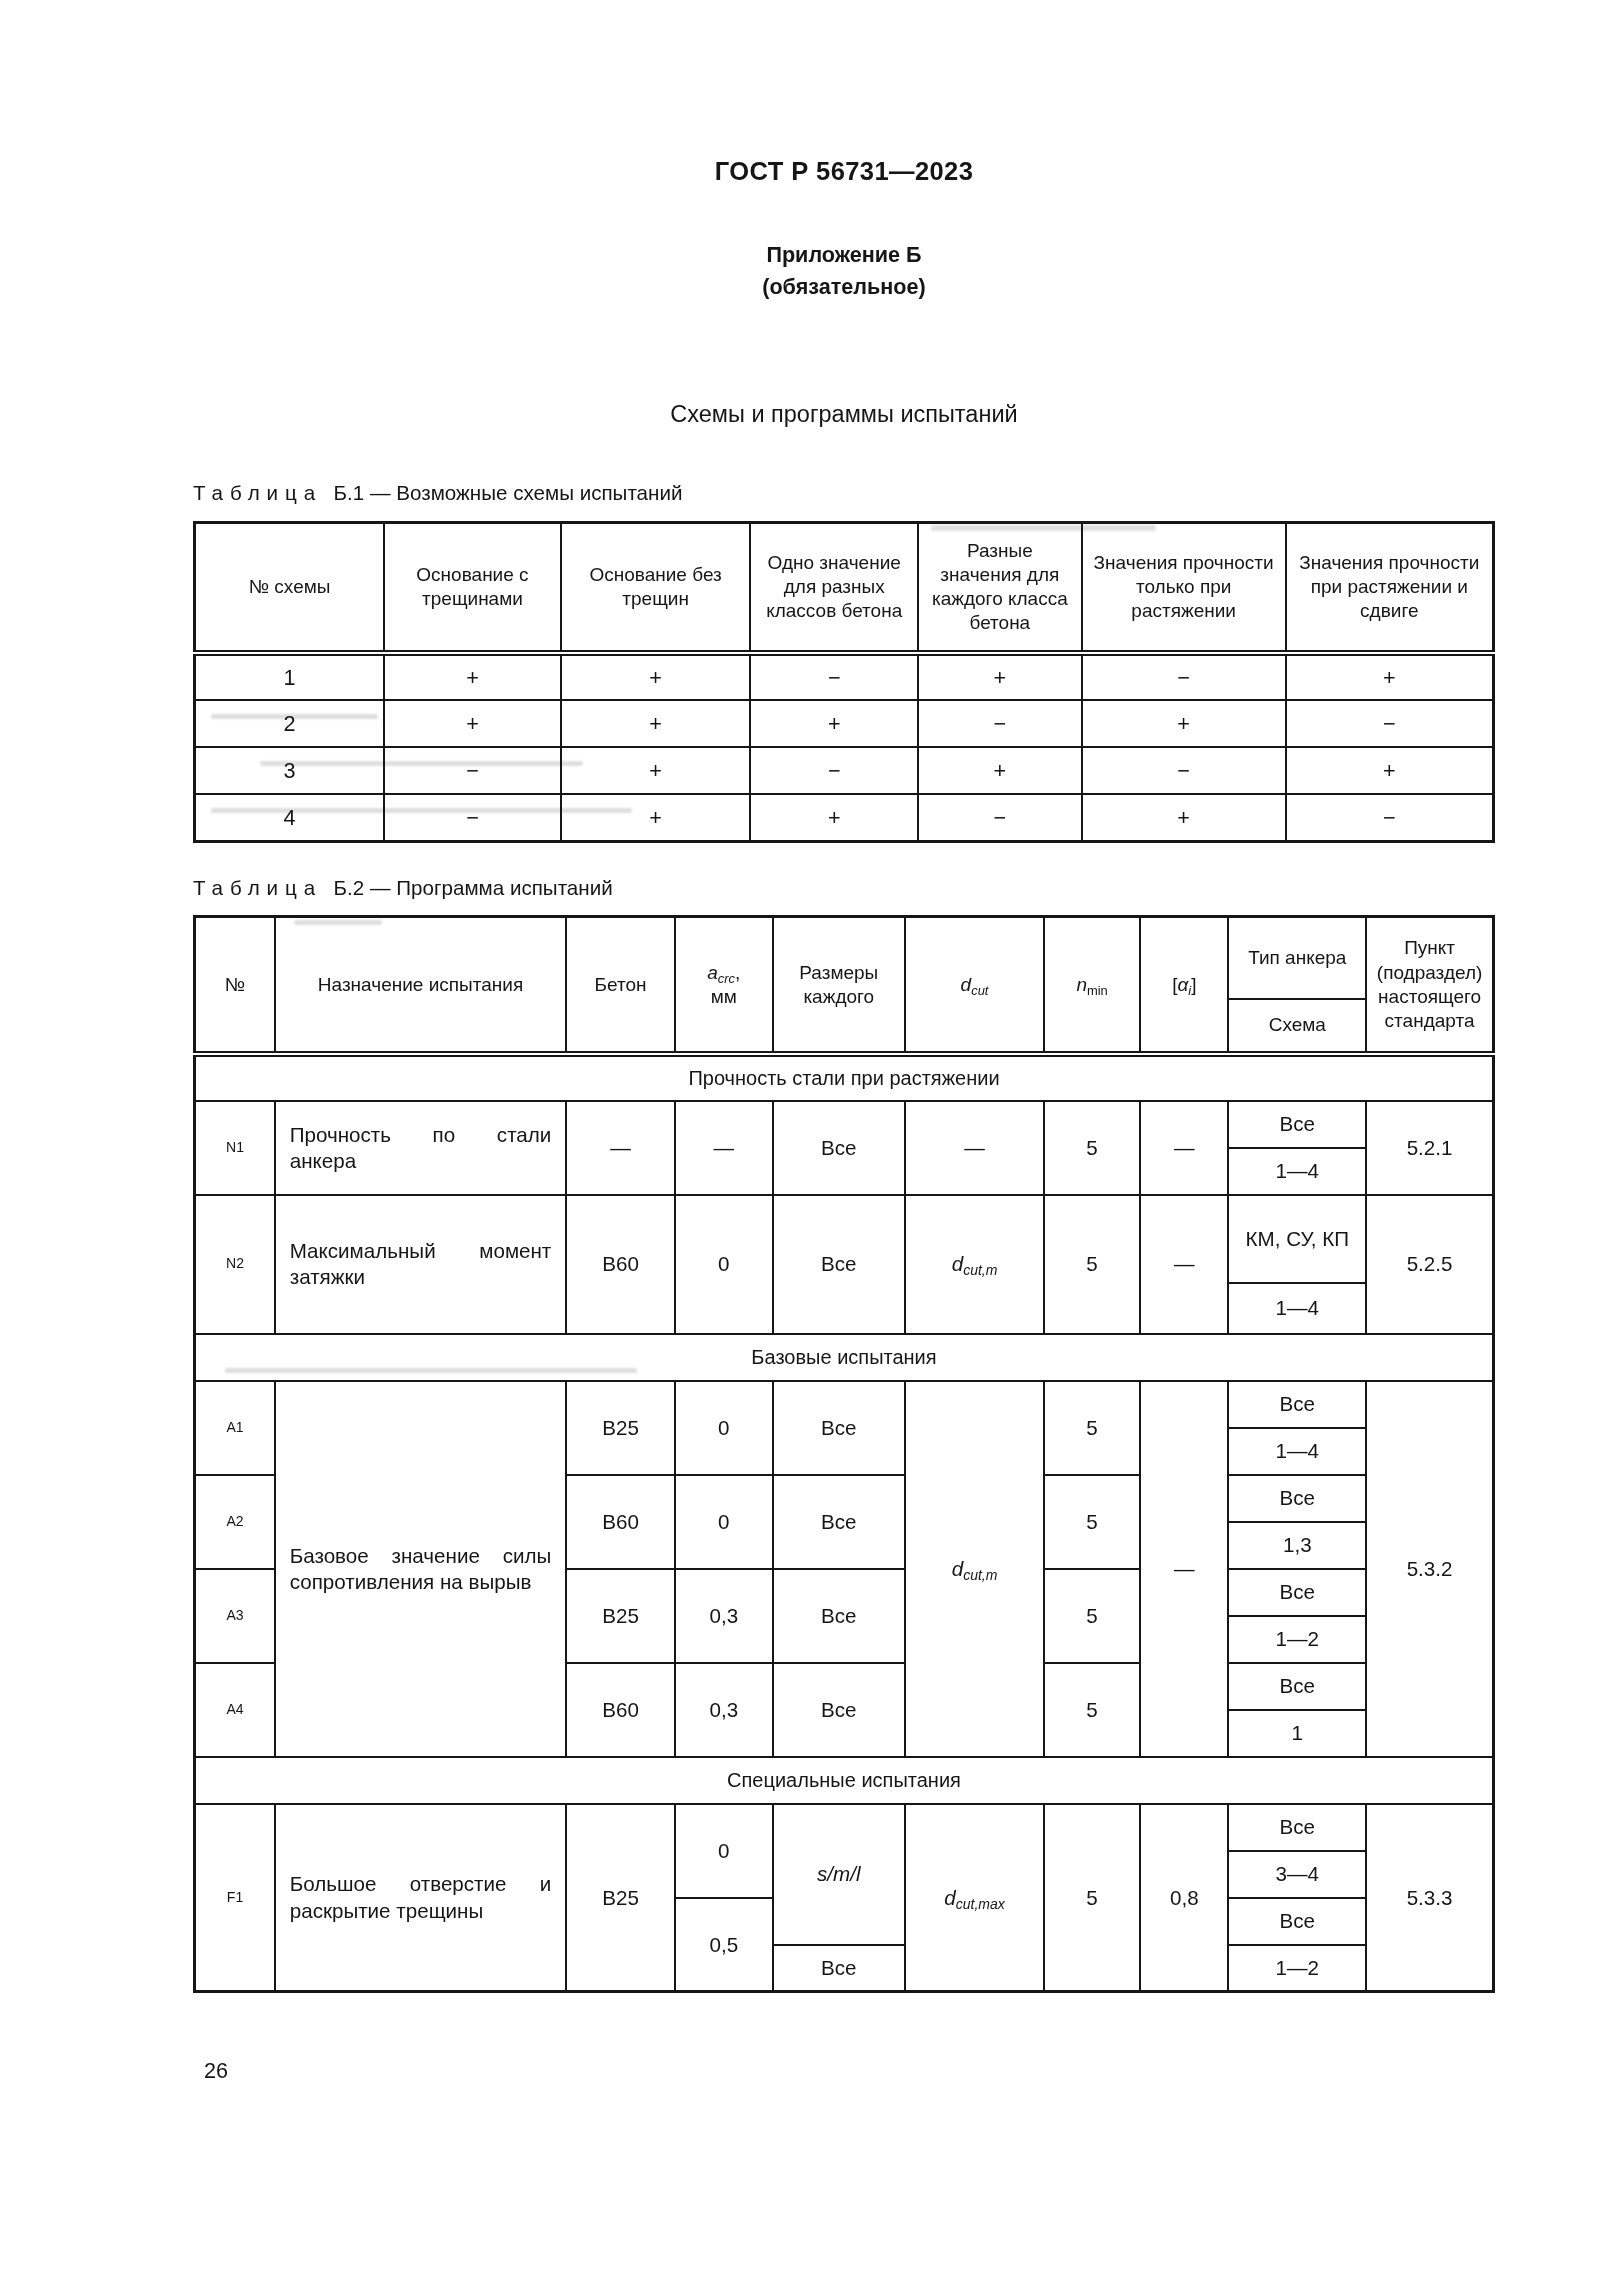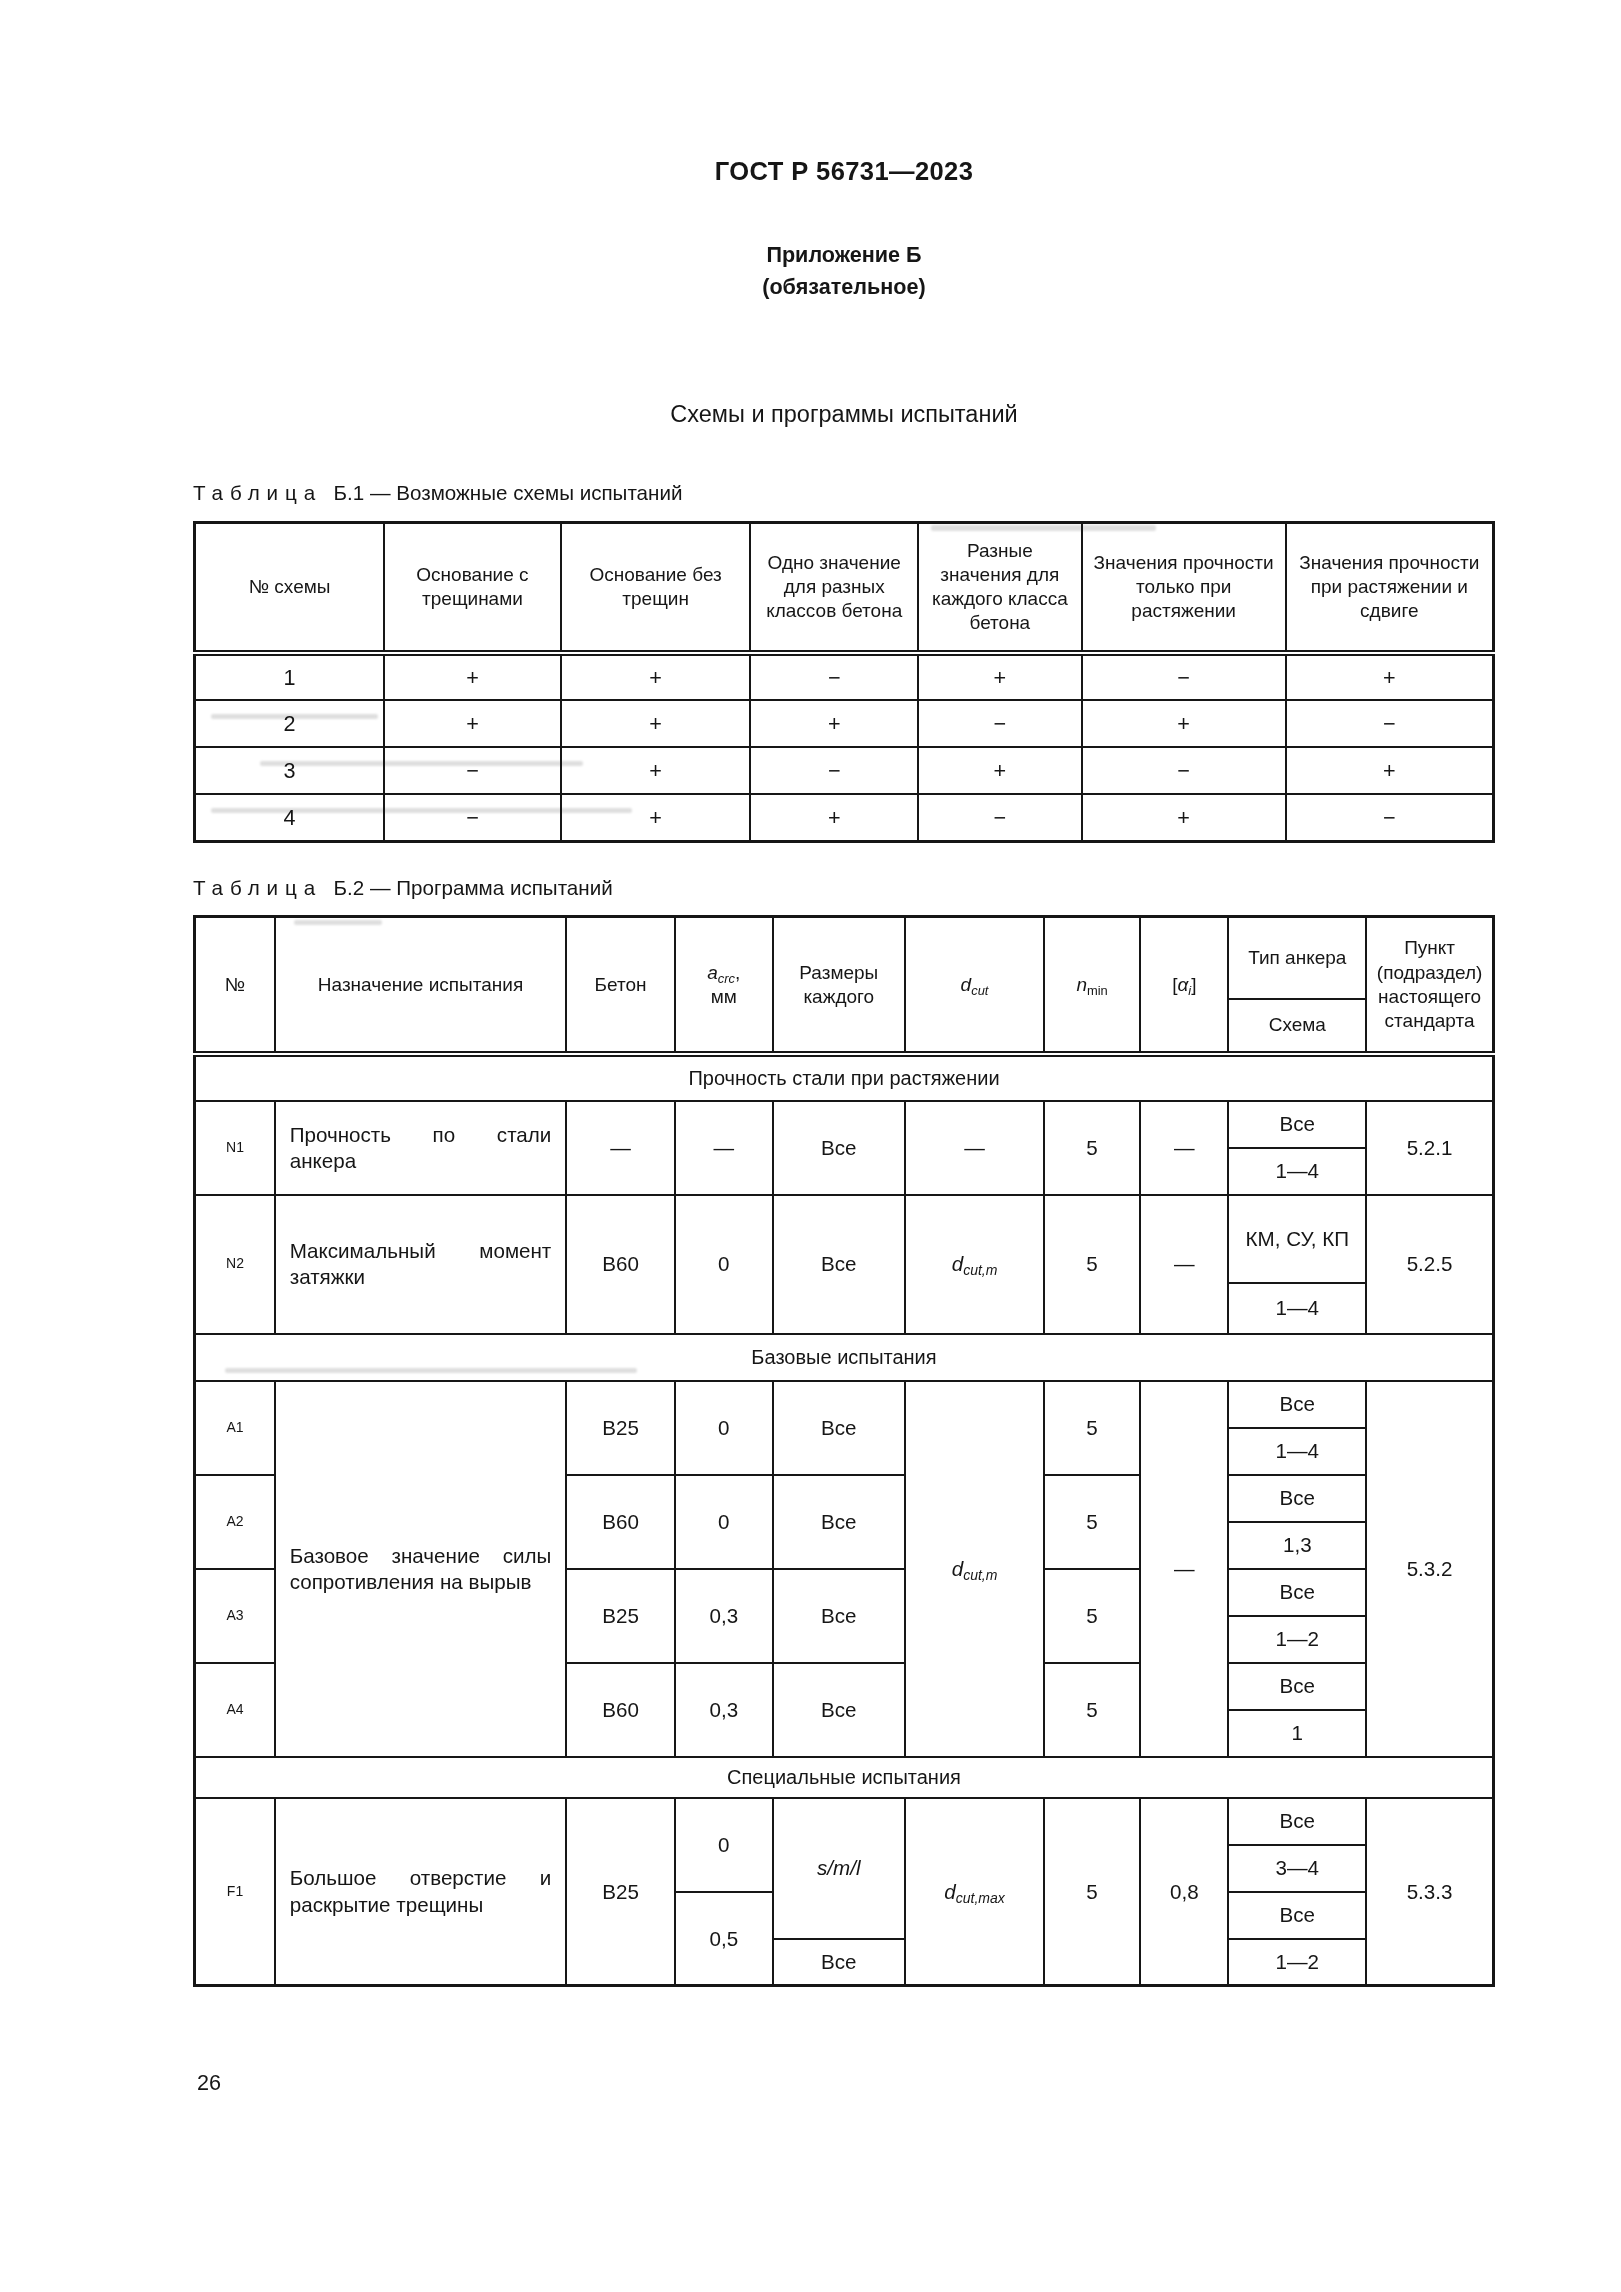--- a/index.html
+++ b/index.html
@@ -32,21 +32,21 @@
   .b1 tbody tr{height:47px;}
   .b1 tbody td{border-top:2.9px solid #161616;font-size:21.6px;}
 
   .b2 .band td{border-top:2.9px solid #161616;border-bottom:2.9px solid #161616;font-size:20px;padding:2px;}
   .b2 tr.blk td{border-top:2.9px solid #161616;}
   .purpose{text-align:justify;padding:3.9px 13.7px;font-size:20.6px;}
   .idcell{font-size:14px;}
   sub{font-size:.68em;line-height:0;vertical-align:-0.28em;}
   .it{font-style:italic;}
 
-  .pagenum{position:absolute;left:197px;top:2058px;font-size:21.6px;margin-top:12px;}
+  .pagenum{position:absolute;left:204px;top:2058px;font-size:21.6px;}
 
   .art{position:absolute;background:#9a9a9a;opacity:.32;filter:blur(1px);border-radius:2px;pointer-events:none;}
 </style>
 </head>
 <body>
 
 <div class="page">
 
   <div class="art" style="left:931px;top:525px;width:225px;height:5.9px"></div>
   <div class="art" style="left:211px;top:714px;width:167px;height:4.9px"></div>
@@ -271,21 +271,21 @@
           <td rowspan="2">В60</td>
           <td rowspan="2">0,3</td>
           <td rowspan="2">Все</td>
           <td rowspan="2">5</td>
           <td>Все</td>
         </tr>
         <tr style="height:47px">
           <td>1</td>
         </tr>
 
-        <tr class="band" style="height:41px">
+        <tr class="band" style="height:47px">
           <td colspan="10">Специальные испытания</td>
         </tr>
 
         <tr class="blk" style="height:47px">
           <td rowspan="4" class="idcell">F1</td>
           <td rowspan="4" class="purpose">Большое отверстие и раскрытие трещины</td>
           <td rowspan="4">В25</td>
           <td rowspan="2">0</td>
           <td rowspan="3" class="it">s/m/l</td>
           <td rowspan="4">

